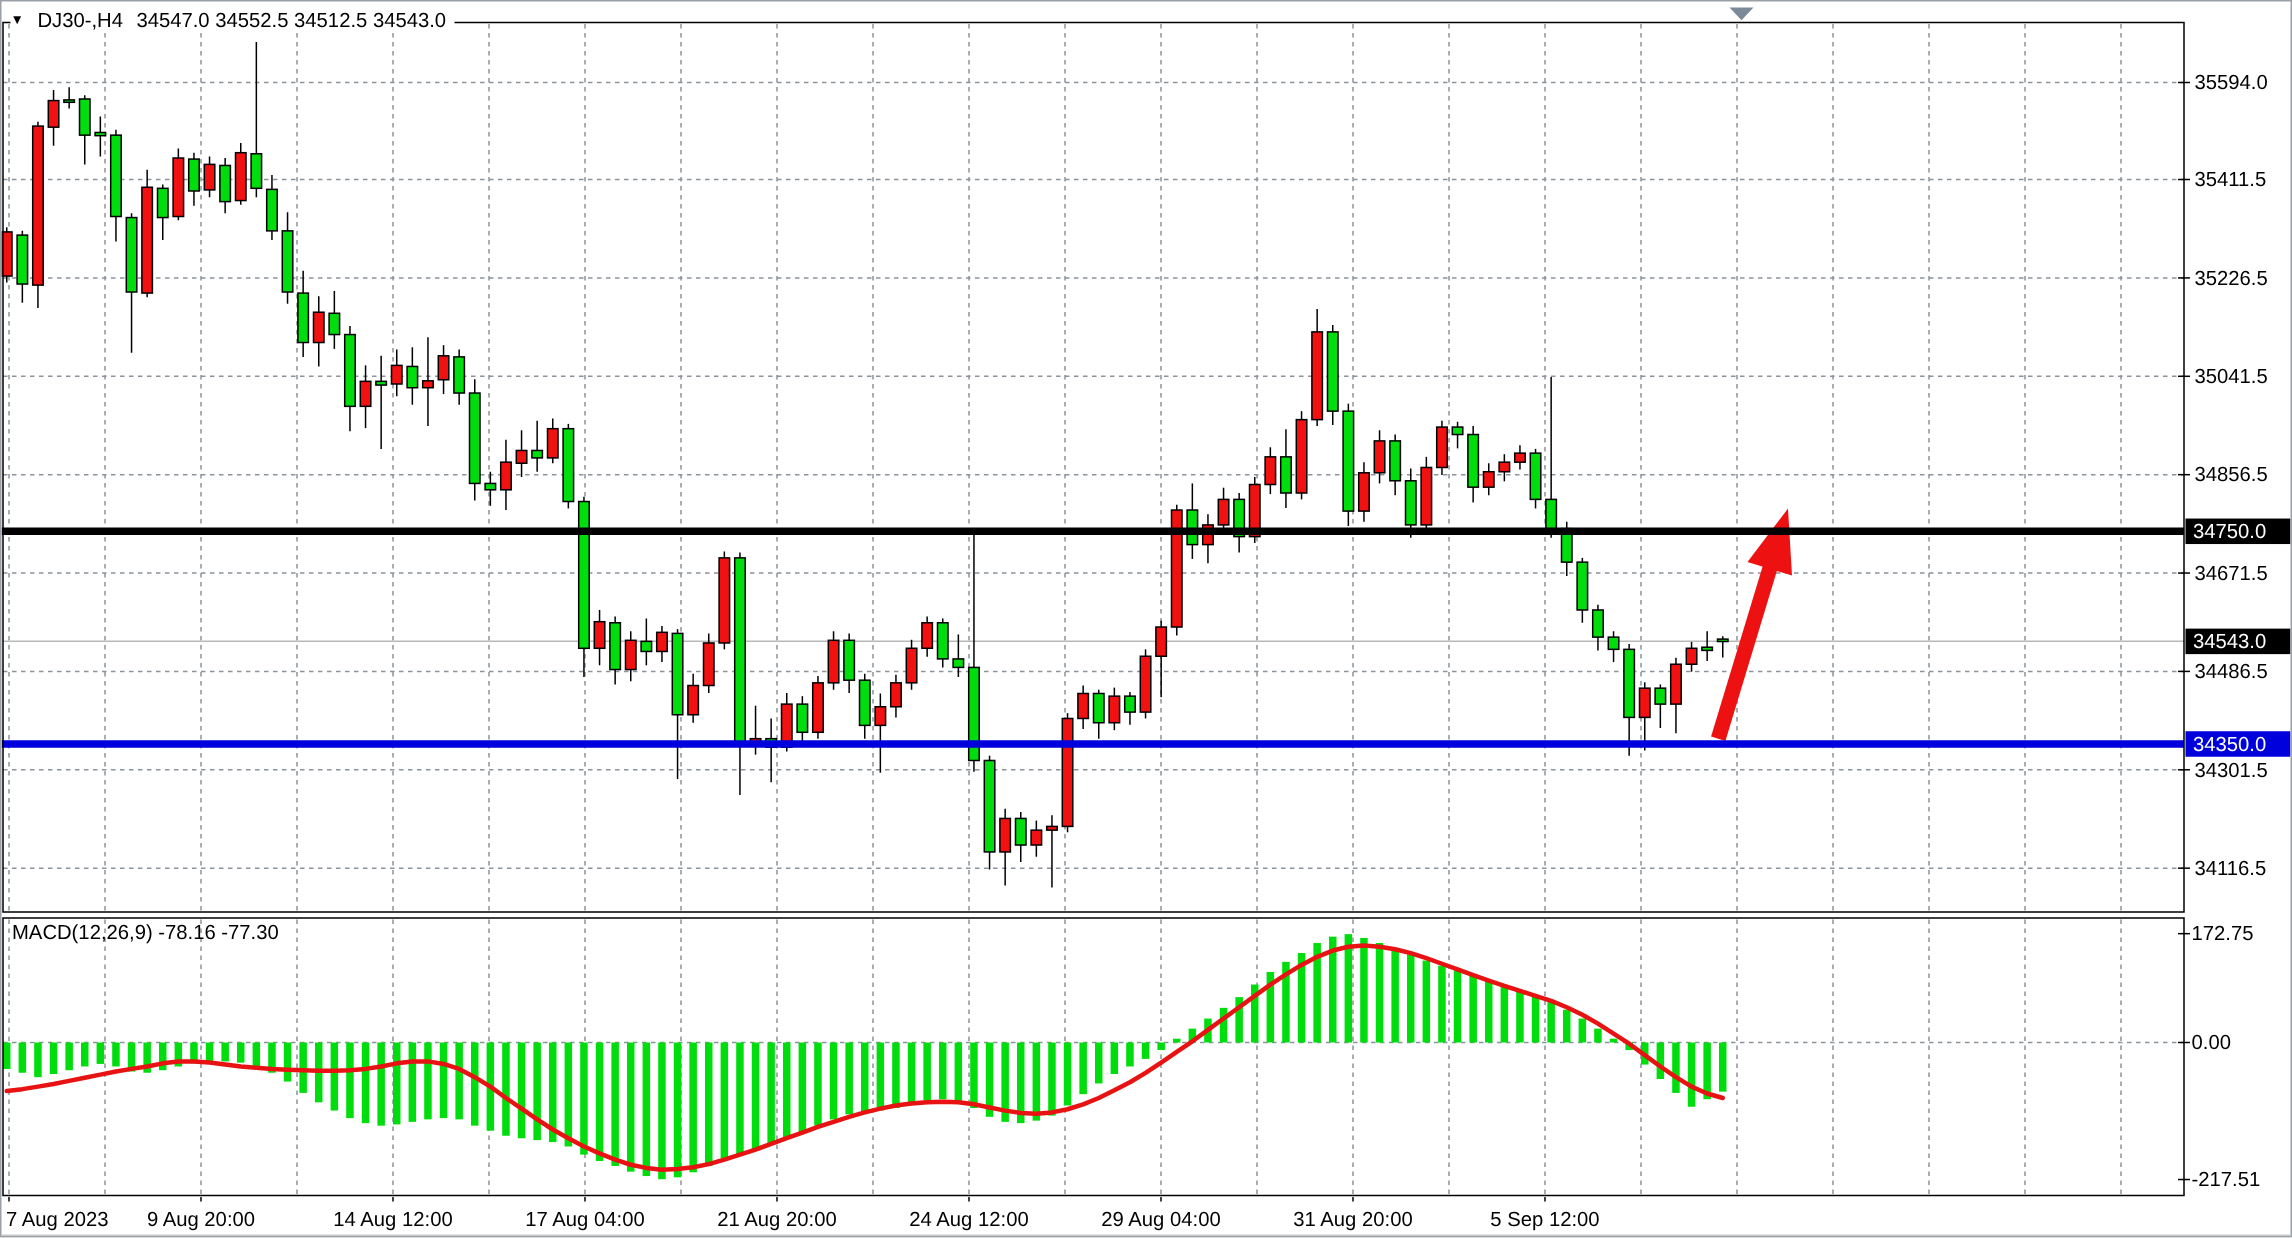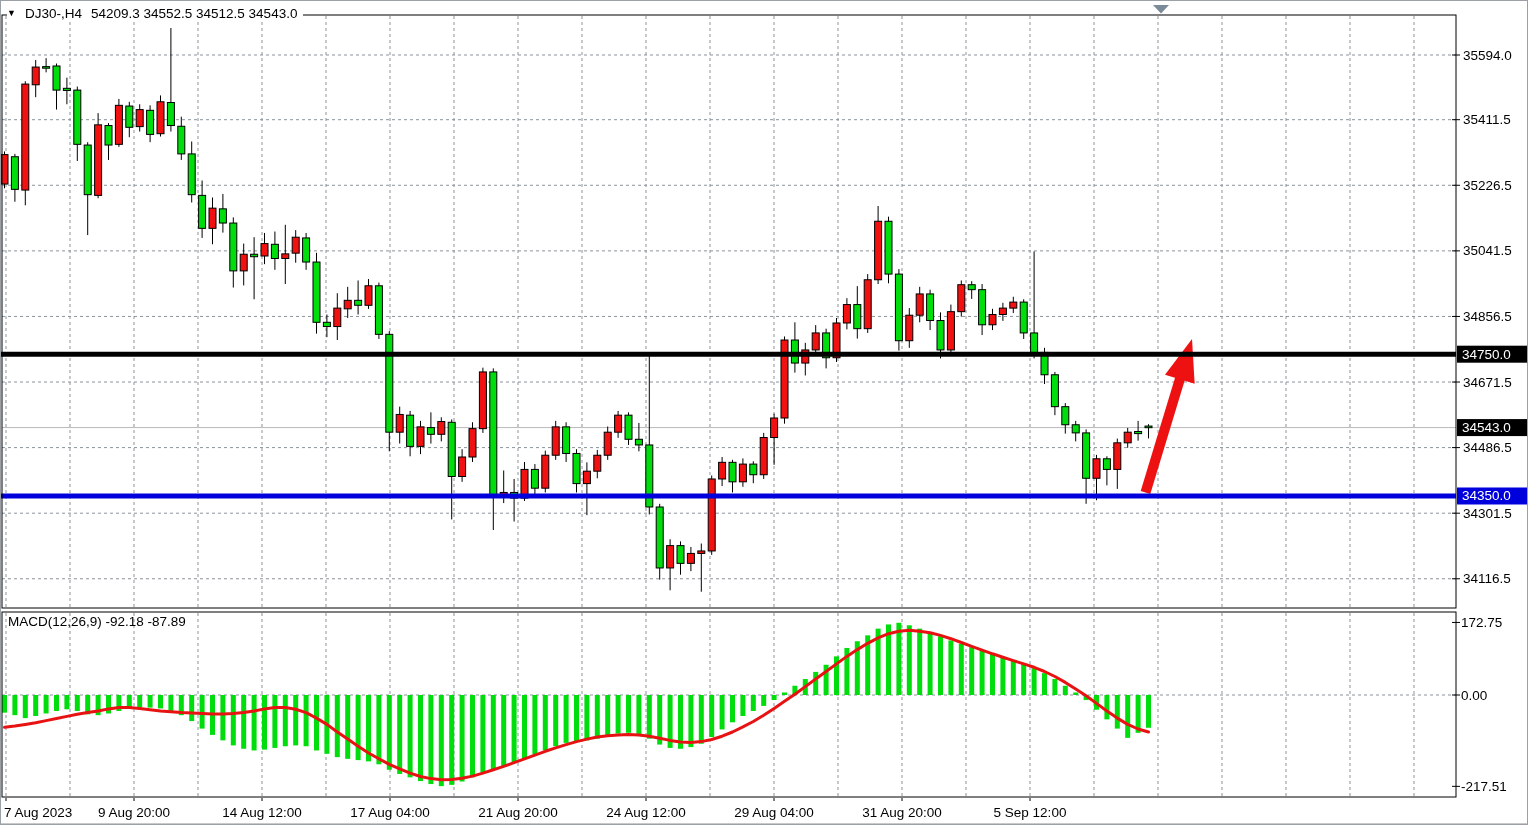--- a/index.html
+++ b/index.html
@@ -471,16 +471,16 @@
         <text x="901" y="816" font-size="13.5" fill="#000" text-anchor="middle">31 Aug 20:00</text>
         <line x1="1029" y1="797" x2="1029" y2="800" stroke="#000" stroke-width="1"></line>
         <text x="1029" y="816" font-size="13.5" fill="#000" text-anchor="middle">5 Sep 12:00</text>
       </g>
       <line x1="0" y1="822.5" x2="1528" y2="822.5" stroke="#c9c9c9" stroke-width="1"></line>
       <polygon points="1152,4 1168,4 1160,12.5" fill="#7a8a99"></polygon>
     </svg>
   <div class="chart-title">
     <span class="tri">▼</span>
     <span>DJ30-,H4</span>
-    <span>54209.3 34552.5 34512.5 34543.0</span>
+    <span>34547.0 34552.5 34512.5 34543.0</span>
   </div>
-  <div class="macd-title">MACD(12,26,9) -92.18 -87.89</div>
+  <div class="macd-title">MACD(12,26,9) -78.16 -77.30</div>
 </div>
 
 </body></html>

